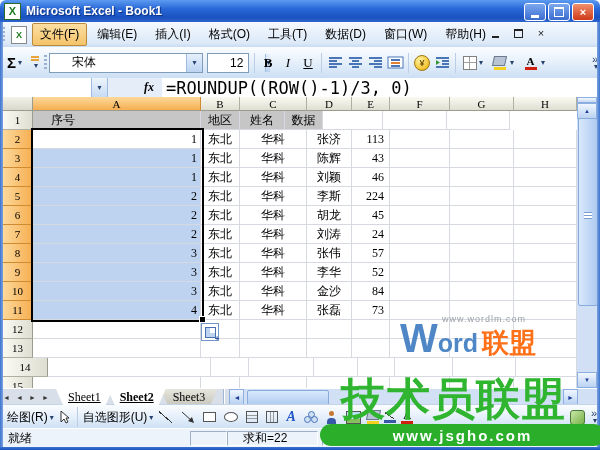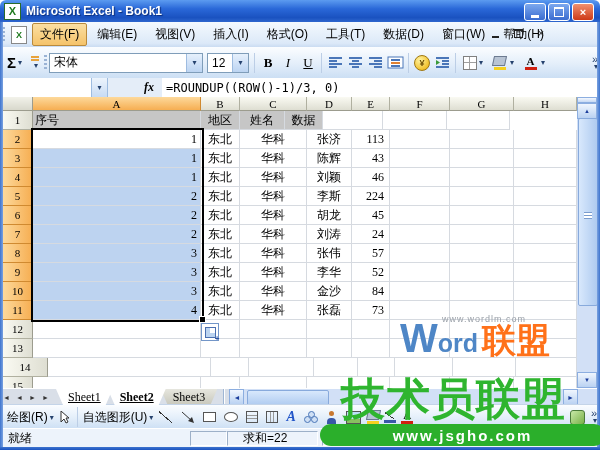--- a/index.html
+++ b/index.html
@@ -36,21 +36,21 @@
   
   .toolbar{position:absolute;left:0;top:47px;width:600px;height:31px;
     background:linear-gradient(180deg,#FBFDFF 0%,#E3EEFA 55%,#CCDFF4 100%);
     border-bottom:1px solid #B9CEE8;display:flex;align-items:center;}
   .tb-btn{display:flex;align-items:center;margin:0 1px;padding:2px 3px;border-radius:2px;}
   .sigma{font-size:15px;font-weight:bold;}
   .dd{font-size:8px;color:#26426e;margin-left:2px;}
   .tb-opts{display:flex;flex-direction:column;align-items:center;width:12px;margin:0 3px;}
   .tb-opts .dots{width:8px;height:6px;background:repeating-linear-gradient(0deg,#E8A33C 0 2px,transparent 2px 3px);}
   .combo{display:flex;align-items:center;background:#fff;border:1px solid #7F9DB9;height:18px;margin:0 2px;}
-  .combo .val{padding:0 4px;flex:1;}
+  .combo .val{padding:0 22px;flex:1;}
   .combo .arrow{width:15px;height:100%;background:linear-gradient(180deg,#E6F0FC,#BCD4F2);border-left:1px solid #9EBCE0;
     display:flex;align-items:center;justify-content:center;font-size:8px;color:#26426e;}
   .combo.font{width:152px;}
   .combo.size{width:40px;}
   .fmt{width:20px;height:20px;display:flex;align-items:center;justify-content:center;font-family:"Liberation Serif",serif;font-size:13px;}
   .fmt.b{font-weight:bold;}
   .fmt.i{font-style:italic;}
   .fmt.u{text-decoration:underline;}
   .vsep{width:1px;height:20px;background:#BCCEE6;margin:0 3px;}
   .icon16{display:flex;align-items:center;justify-content:center;width:20px;height:20px;}
@@ -66,40 +66,40 @@
   .grid-ico i{position:absolute;background:#A0A0A0;}
   .grid-ico .h{left:0;top:5px;width:12px;height:1px;}
   .grid-ico .v{left:5px;top:0;width:1px;height:12px;}
   .chev{color:#26426e;font-size:11px;margin:0 2px;display:flex;flex-direction:column;align-items:center;line-height:8px;}
   
   .formulabar{position:absolute;left:0;top:78px;width:600px;height:19px;background:#E4EDF8;border-bottom:1px solid #B9CEE8;display:flex;align-items:stretch;}
   .namebox{width:90px;background:#fff;border:1px solid #9EBCE0;border-top:none;border-bottom:none;}
   .namebox-arrow{width:15px;display:flex;align-items:center;justify-content:center;font-size:8px;color:#26426e;background:linear-gradient(180deg,#EDF4FC,#C7DBF4);border-right:1px solid #9EBCE0;}
   .fx{width:26px;display:flex;align-items:center;justify-content:center;font-family:"Liberation Serif",serif;font-style:italic;font-weight:bold;font-size:12px;margin-left:28px;}
   .formula-area{flex:1;background:#fff;display:flex;align-items:center;padding-left:4px;
-    font-family:"DejaVu Sans Mono","Liberation Mono",monospace;font-size:12px;}
+    font-family:"DejaVu Sans Mono","Liberation Mono",monospace;font-size:17px;}
   
   .sheet-grid{position:absolute;left:3px;top:97px;width:574px;height:291px;background:#fff;overflow:hidden;}
   .g-row{display:flex;height:19px;}
   .g-row.hd{height:14px;}
   .g-corner{box-sizing:border-box;background:linear-gradient(180deg,#F2F2EA,#D8D8CC);border-right:1px solid #9C9C8E;border-bottom:1px solid #9C9C8E;}
   .g-colhead{box-sizing:border-box;display:flex;align-items:center;justify-content:center;
     font-family:"Liberation Serif",serif;font-size:11px;
     background:linear-gradient(180deg,#FAFAF2,#DEDED2);border-right:1px solid #B0B0A0;border-bottom:1px solid #9C9C8E;}
   .g-colhead.sel{background:linear-gradient(180deg,#FDD99B,#F6AE52);border-right:1px solid #D08A30;}
   .g-rowhead{box-sizing:border-box;display:flex;align-items:center;justify-content:center;
     font-family:"Liberation Serif",serif;font-size:11px;
     background:linear-gradient(90deg,#FAFAF2,#DEDED2);border-right:1px solid #9C9C8E;border-bottom:1px solid #B0B0A0;}
   .g-rowhead.sel{background:linear-gradient(90deg,#FDD99B,#F6AE52);border-bottom:1px solid #D08A30;}
   .g-cell{box-sizing:border-box;border-right:1px solid #D6DAE0;border-bottom:1px solid #D6DAE0;
     font-family:"Liberation Serif",serif;font-size:12px;display:flex;align-items:center;overflow:hidden;white-space:nowrap;}
   .g-cell.gray{background:#C6C6C6;}
   .g-cell.sel-cell{background:#BDD3F0;}
   .g-cell.active-cell{background:#fff;}
-  .g-cell.al{justify-content:flex-start;padding-left:2px;}
+  .g-cell.al{justify-content:flex-start;padding-left:18px;}
   .g-cell.ac{justify-content:center;}
   .g-cell.ar{justify-content:flex-end;padding-right:3px;}
   .g-cell.ar2{justify-content:flex-end;padding-right:5px;}
   .sel-border{position:absolute;left:28px;top:31px;width:169px;height:190px;border:2px solid #000;pointer-events:none;}
   .fill-handle{position:absolute;left:196px;top:219px;width:5px;height:5px;background:#000;border:1px solid #fff;}
   .autofill-btn{position:absolute;left:198px;top:226px;width:16px;height:16px;background:#fff;border:1px solid #7396C8;
     display:flex;align-items:center;justify-content:center;z-index:6;}
   .afo{width:9px;height:9px;border:1px solid #4A6FB0;background:
     linear-gradient(90deg,#BCD4F0 0 4px,transparent 4px),linear-gradient(0deg,#BCD4F0 0 4px,transparent 4px);position:relative;}
   .afo:after{content:"+";position:absolute;right:-5px;bottom:-6px;font-size:8px;color:#2a52a0;font-weight:bold;}
@@ -158,21 +158,21 @@
   .spanel{position:absolute;top:2px;height:15px;border:1px solid;border-color:#9DB0C8 #fff #fff #9DB0C8;box-sizing:border-box;
     display:flex;align-items:center;padding:0 15px;font-size:12px;}
   .bottom-edge{position:absolute;left:0;top:447px;width:600px;height:3px;background:linear-gradient(180deg,#3E74CE,#1A52C0);}
   .side-edge{position:absolute;top:22px;width:3px;height:425px;background:linear-gradient(90deg,#3E74CE,#7AA2E0);z-index:9;}
   .side-edge.right{right:0;background:linear-gradient(90deg,#7AA2E0,#3E74CE);}
   
   .wm-wordlm{position:absolute;left:400px;top:318px;z-index:40;display:flex;align-items:baseline;pointer-events:none;}
   .wm-wordlm .url{position:absolute;left:42px;top:-4px;font-size:9px;color:#9aa0a8;letter-spacing:1px;white-space:nowrap;}
   .wm-wordlm .W{font-size:40px;font-weight:bold;color:#4E86C6;line-height:1;}
   .wm-wordlm .ord{font-size:25px;font-weight:bold;color:#4E86C6;letter-spacing:0px;}
-  .wm-wordlm .lm{font-size:34px;font-weight:bold;color:#FF7119;margin-left:4px;}
+  .wm-wordlm .lm{font-size:27px;font-weight:bold;color:#FF7119;margin-left:4px;}
   .wm-jsgho-text{position:absolute;left:341px;top:377px;z-index:50;font-size:44px;font-weight:bold;color:#2FB52F;
     letter-spacing:1px;white-space:nowrap;line-height:1;pointer-events:none;}
   .wm-jsgho-banner{position:absolute;left:320px;top:424px;width:285px;height:22px;z-index:50;background:#2BAF2B;border-radius:11px;
     display:flex;align-items:center;justify-content:center;color:#fff;font-weight:bold;font-size:15px;letter-spacing:2px;pointer-events:none;}
   svg{display:block;}
 </style>
 </head>
 <body>
 
 <div class="window">
@@ -189,21 +189,20 @@
         </span>
       <span class="tbtn close">×</span>
     </span>
   </div>
 
   <div class="menubar">
     <span class="grip"></span>
     <span class="wb-icon">X</span>
     <span class="menu-item hl">文件(F)</span>
     <span class="menu-item">编辑(E)</span>
-    <span class="menu-item">视图(V)</span>
     <span class="menu-item">插入(I)</span>
     <span class="menu-item">格式(O)</span>
     <span class="menu-item">工具(T)</span>
     <span class="menu-item">数据(D)</span>
     <span class="menu-item">窗口(W)</span>
     <span class="menu-item">帮助(H)</span>
     <span class="menu-winbtns">
       <span class="mwb">
           <i class="glyph-min2"></i>
         </span>

